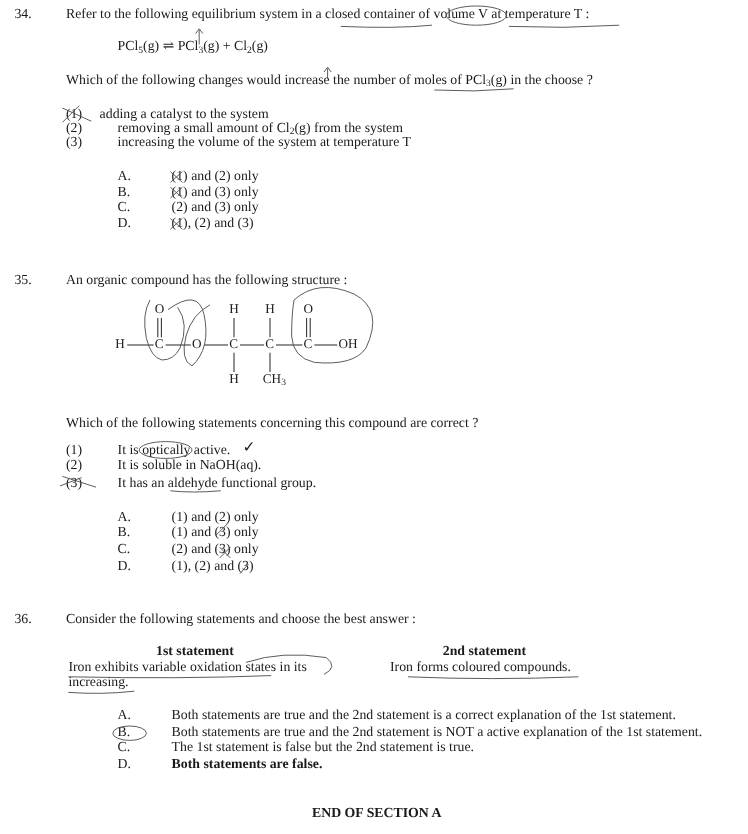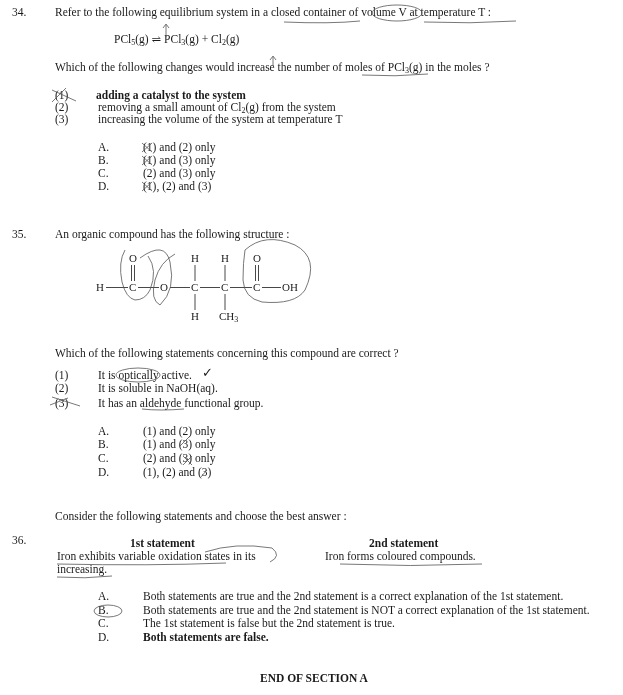--- a/index.html
+++ b/index.html
@@ -13,34 +13,34 @@
   svg.overlay { position:absolute; left:0; top:0; pointer-events:none; }
   .atom { position:absolute; font-size:11px; line-height:11px; }
 </style>
 </head>
 <body>
 
 <div>
   <div class="abs qnum" style="top:6px;">34.</div>
   <div class="abs" style="left:55px; top:6px;">Refer to the following equilibrium system in a closed container of volume V at temperature T :</div>
 
-  <div class="abs" style="left:114px; top:33px;">
+  <div class="abs" style="left:98px; top:33px;">
     <span>PCl</span><sub>5</sub><span>(g)</span>
     <span>⇌</span>
     <span>PCl</span><sub>3</sub><span>(g)</span>
     <span>+</span>
     <span>Cl</span><sub>2</sub><span>(g)</span>
   </div>
 
   <div class="abs" style="left:55px; top:61px;">
-    <span>Which of the following changes would increase the number of moles of PCl</span><sub>3</sub><span>(g) in the moles ?</span>
+    <span>Which of the following changes would increase the number of moles of PCl</span><sub>3</sub><span>(g) in the choose ?</span>
   </div>
 
   <div class="abs" style="left:55px; top:89px;">(1)</div>
-  <div class="abs" style="left:96px; top:89px;font-weight:bold;">adding a catalyst to the system</div>
+  <div class="abs" style="left:83px; top:89px;">adding a catalyst to the system</div>
   <div class="abs" style="left:55px; top:101px;">(2)</div>
   <div class="abs" style="left:98px; top:101px;">
     <span>removing a small amount of Cl</span><sub>2</sub><span>(g) from the system</span>
   </div>
   <div class="abs" style="left:55px; top:113px;">(3)</div>
   <div class="abs" style="left:98px; top:113px;">increasing the volume of the system at temperature T</div>
 
   <div class="abs" style="left:98px; top:141px;">A.</div>
   <div class="abs" style="left:143px; top:141px;">(1) and (2) only</div>
   <div class="abs" style="left:98px; top:154px;">B.</div>
@@ -110,34 +110,34 @@
   <div class="abs" style="left:143px; top:425px;">(1) and (2) only</div>
   <div class="abs" style="left:98px; top:438px;">B.</div>
   <div class="abs" style="left:143px; top:438px;">(1) and (3) only</div>
   <div class="abs" style="left:98px; top:452px;">C.</div>
   <div class="abs" style="left:143px; top:452px;">(2) and (3) only</div>
   <div class="abs" style="left:98px; top:466px;">D.</div>
   <div class="abs" style="left:143px; top:466px;">(1), (2) and (3)</div>
 </div>
 
 <div>
-  <div class="abs qnum" style="top:510px;margin-top:24px;">36.</div>
+  <div class="abs qnum" style="top:510px;">36.</div>
   <div class="abs" style="left:55px; top:510px;">Consider the following statements and choose the best answer :</div>
 
   <div class="abs b" style="left:130px; top:537px;">1st statement</div>
   <div class="abs" style="left:57px; top:550px;">Iron exhibits variable oxidation states in its</div>
   <div class="abs" style="left:57px; top:563px;">increasing.</div>
 
   <div class="abs b" style="left:369px; top:537px;">2nd statement</div>
   <div class="abs" style="left:325px; top:550px;text-align:right;">Iron forms coloured compounds.</div>
 
   <div class="abs" style="left:98px; top:590px;">A.</div>
   <div class="abs" style="left:143px; top:590px;">Both statements are true and the 2nd statement is a correct explanation of the 1st statement.</div>
   <div class="abs" style="left:98px; top:604px;">B.</div>
-  <div class="abs" style="left:143px; top:604px;">Both statements are true and the 2nd statement is NOT a correct explanation of the 1st statement.</div>
+  <div class="abs" style="left:143px; top:604px;">Both statements are true and the 2nd statement is NOT a active explanation of the 1st statement.</div>
   <div class="abs" style="left:98px; top:617px;">C.</div>
   <div class="abs" style="left:143px; top:617px;">The 1st statement is false but the 2nd statement is true.</div>
   <div class="abs" style="left:98px; top:631px;">D.</div>
   <div class="abs" style="left:143px; top:631px;font-weight:bold;">Both statements are false.</div>
 </div>
 
 <div class="abs b" style="left:260px; top:672px;">END OF SECTION A</div>
 
 <svg class="overlay" width="623" height="695">
   <g class="pen">

